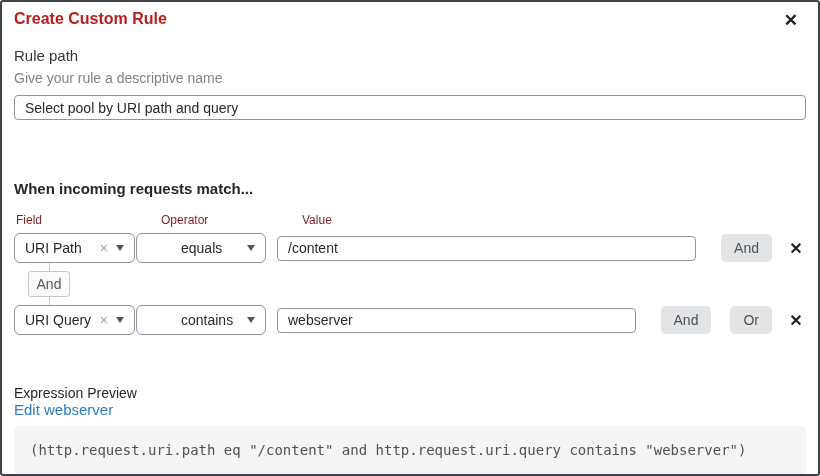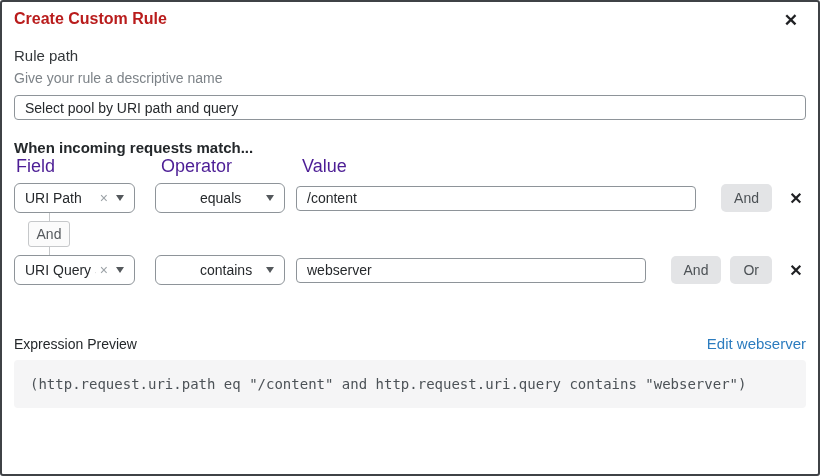--- a/index.html
+++ b/index.html
@@ -27,63 +27,63 @@
   }
   .rule-name-label { margin-top:19px; font-size:15px; color:#33373a; }
   .rule-name-hint { margin-top:6px; font-size:14px; color:#7d8388; }
   .text-input {
     height:25px; border:1px solid #8e9499; border-radius:4px;
     padding:0 10px; font-size:14px; color:#26292c;
     font-family:"Liberation Sans", sans-serif;
     background:#fff; outline:none;
   }
   .name-input { width:100%; margin-top:9px; display:block; }
-  .match-heading { margin-top:19px; font-size:15px; font-weight:700; color:#24282b; }
-  .column-labels { display:flex; font-size:18px; color:#4c1d95; }
+  .match-heading { margin-top:60px; font-size:15px; font-weight:700; color:#24282b; }
+  .column-labels { display:flex; margin-top:16px; font-size:12px; color:#7f1d1d; }
   .col-field { width:145px; padding-left:2px; }
   .col-operator { width:141px; padding-left:2px; }
   .col-value { padding-left:2px; }
   .condition-row { display:flex; align-items:center; margin-top:6px; height:30px; }
   .select {
     height:30px; border:1px solid #8e9499; border-radius:6px;
     display:flex; align-items:center; padding:0 10px;
     font-size:14px; color:#26292c; background:#fff; cursor:pointer;
   }
-  .field-select { width:121px; margin-right:20px; }
+  .field-select { width:121px; margin-right:1px; }
   .op-select { width:130px; margin-right:11px;padding-left:44px; }
   .select-text { flex:1; white-space:nowrap; overflow:hidden; }
   .clear-x { color:#9ba1a6; font-size:14px; margin:0 8px 0 4px; cursor:pointer; line-height:1; }
   .caret {
     width:0; height:0; flex:none;
     border-left:4.5px solid transparent;
     border-right:4.5px solid transparent;
     border-top:6px solid #54585c;
   }
   .value-input { flex:1; margin-right:25px; }
   .chip-btn {
     height:28px; padding:0 13px; flex:none;
     background:#e3e4e6; border:none; border-radius:5px;
     font-size:14px; color:#4c5155; cursor:pointer;
     font-family:"Liberation Sans", sans-serif;
   }
-  .or-btn { margin-left:9px; }
+  .or-btn { margin-left:19px; }
   .remove-btn {
     margin-left:14px; width:20px; flex:none; text-align:center;
     font-size:16px; font-weight:700; color:#1f2023; cursor:pointer;
     background:none; border:none; padding:0;
   }
   .connector { margin-left:14px; width:42px; display:flex; flex-direction:column; align-items:center; }
   .v-line { width:1px; height:8px; background:#c6c8ca; }
   .and-badge {
     width:42px; height:26px;
     border:1px solid #c6c8ca; border-radius:3px; background:#fbfbfb;
     color:#55595d; font-size:14px;
     display:flex; align-items:center; justify-content:center;
   }
-  .expr-row { display:flex; justify-content:space-between; align-items:baseline; margin-top:50px; }
+  .expr-row { display:flex; justify-content:space-between; align-items:baseline; margin-top:50px;flex-direction:column; }
   .expr-label { font-size:14px; color:#24282b; }
   .edit-link { font-size:15px; color:var(--link-blue, #2c7cbf); cursor:pointer; }
   .code-block {
     margin-top:8px; height:48px; background:#f5f5f6; border-radius:4px;
     display:flex; align-items:center; padding:0 16px;
     font-family:"DejaVu Sans Mono", monospace;
     font-size:14px; color:#4c5257; white-space:nowrap; overflow:hidden;
   }
 </style>
 </head>

